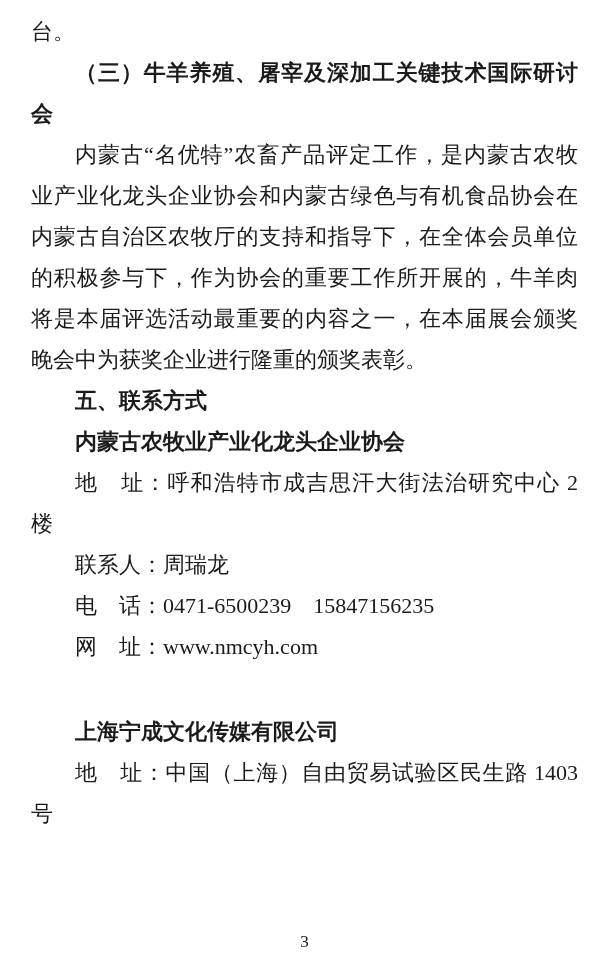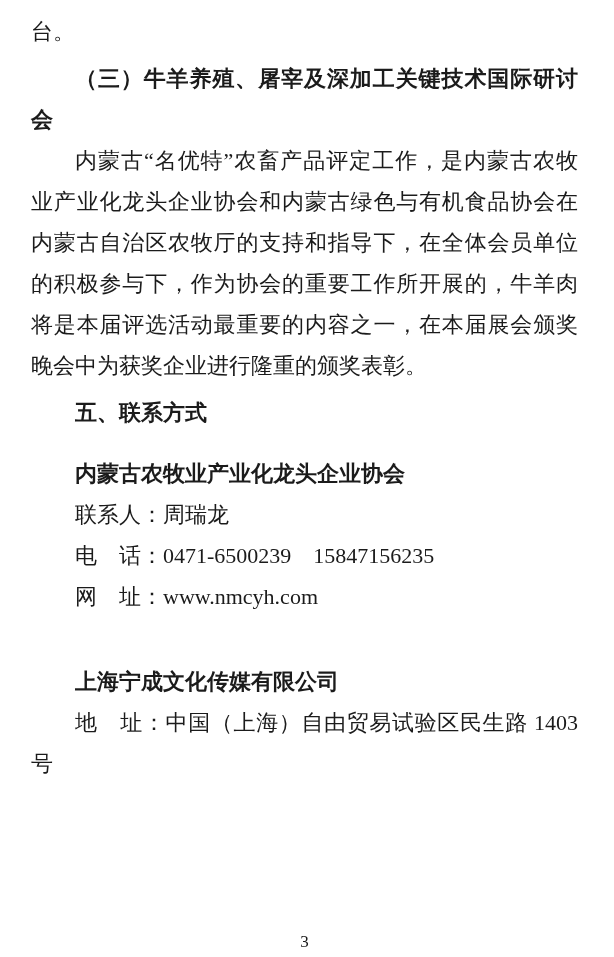--- a/index.html
+++ b/index.html
@@ -19,26 +19,25 @@
     line-height: 41px;
   }
   p {
     margin: 0;
     text-align: justify;
   }
   .indent { text-indent: 2em; }
   .heading {
     font-weight: bold;
     text-indent: 2em;
-    margin-top: 6px;
+    margin-top: 0;
   }
   .org-name {
     font-weight: bold;
     text-indent: 2em;
-    margin-top: 20px;
   }
   .contact-line {
     text-indent: 2em;
     white-space: pre-wrap;
   }
   .contact-block-2 { margin-top: 44px; }
   .page-number {
     position: absolute;
     bottom: 7px;
     left: 31px;
@@ -59,20 +58,21 @@
   <p class="heading">（三）牛羊养殖、屠宰及深加工关键技术国际研讨会</p>
 
 
 
   <p class="body-text indent">内蒙古“名优特”农畜产品评定工作，是内蒙古农牧业产业化龙头企业协会和内蒙古绿色与有机食品协会在内蒙古自治区农牧厅的支持和指导下，在全体会员单位的积极参与下，作为协会的重要工作所开展的，牛羊肉将是本届评选活动最重要的内容之一，在本届展会颁奖晚会中为获奖企业进行隆重的颁奖表彰。</p>
 
   <p class="heading">五、联系方式</p>
 
   <div class="contact-block">
     <p class="org-name">内蒙古农牧业产业化龙头企业协会</p>
+    <p class="contact-line">地　址：呼和浩特市成吉思汗大街法治研究中心 2 楼</p>
     <p class="contact-line">联系人：周瑞龙</p>
     <p class="contact-line">电　话：0471-6500239　15847156235</p>
     <p class="contact-line">网　址：www.nmcyh.com</p>
   </div>
 
   <div class="contact-block contact-block-2">
     <p class="org-name">上海宁成文化传媒有限公司</p>
     <p class="contact-line">地　址：中国（上海）自由贸易试验区民生路 1403 号</p>
 
   </div>

